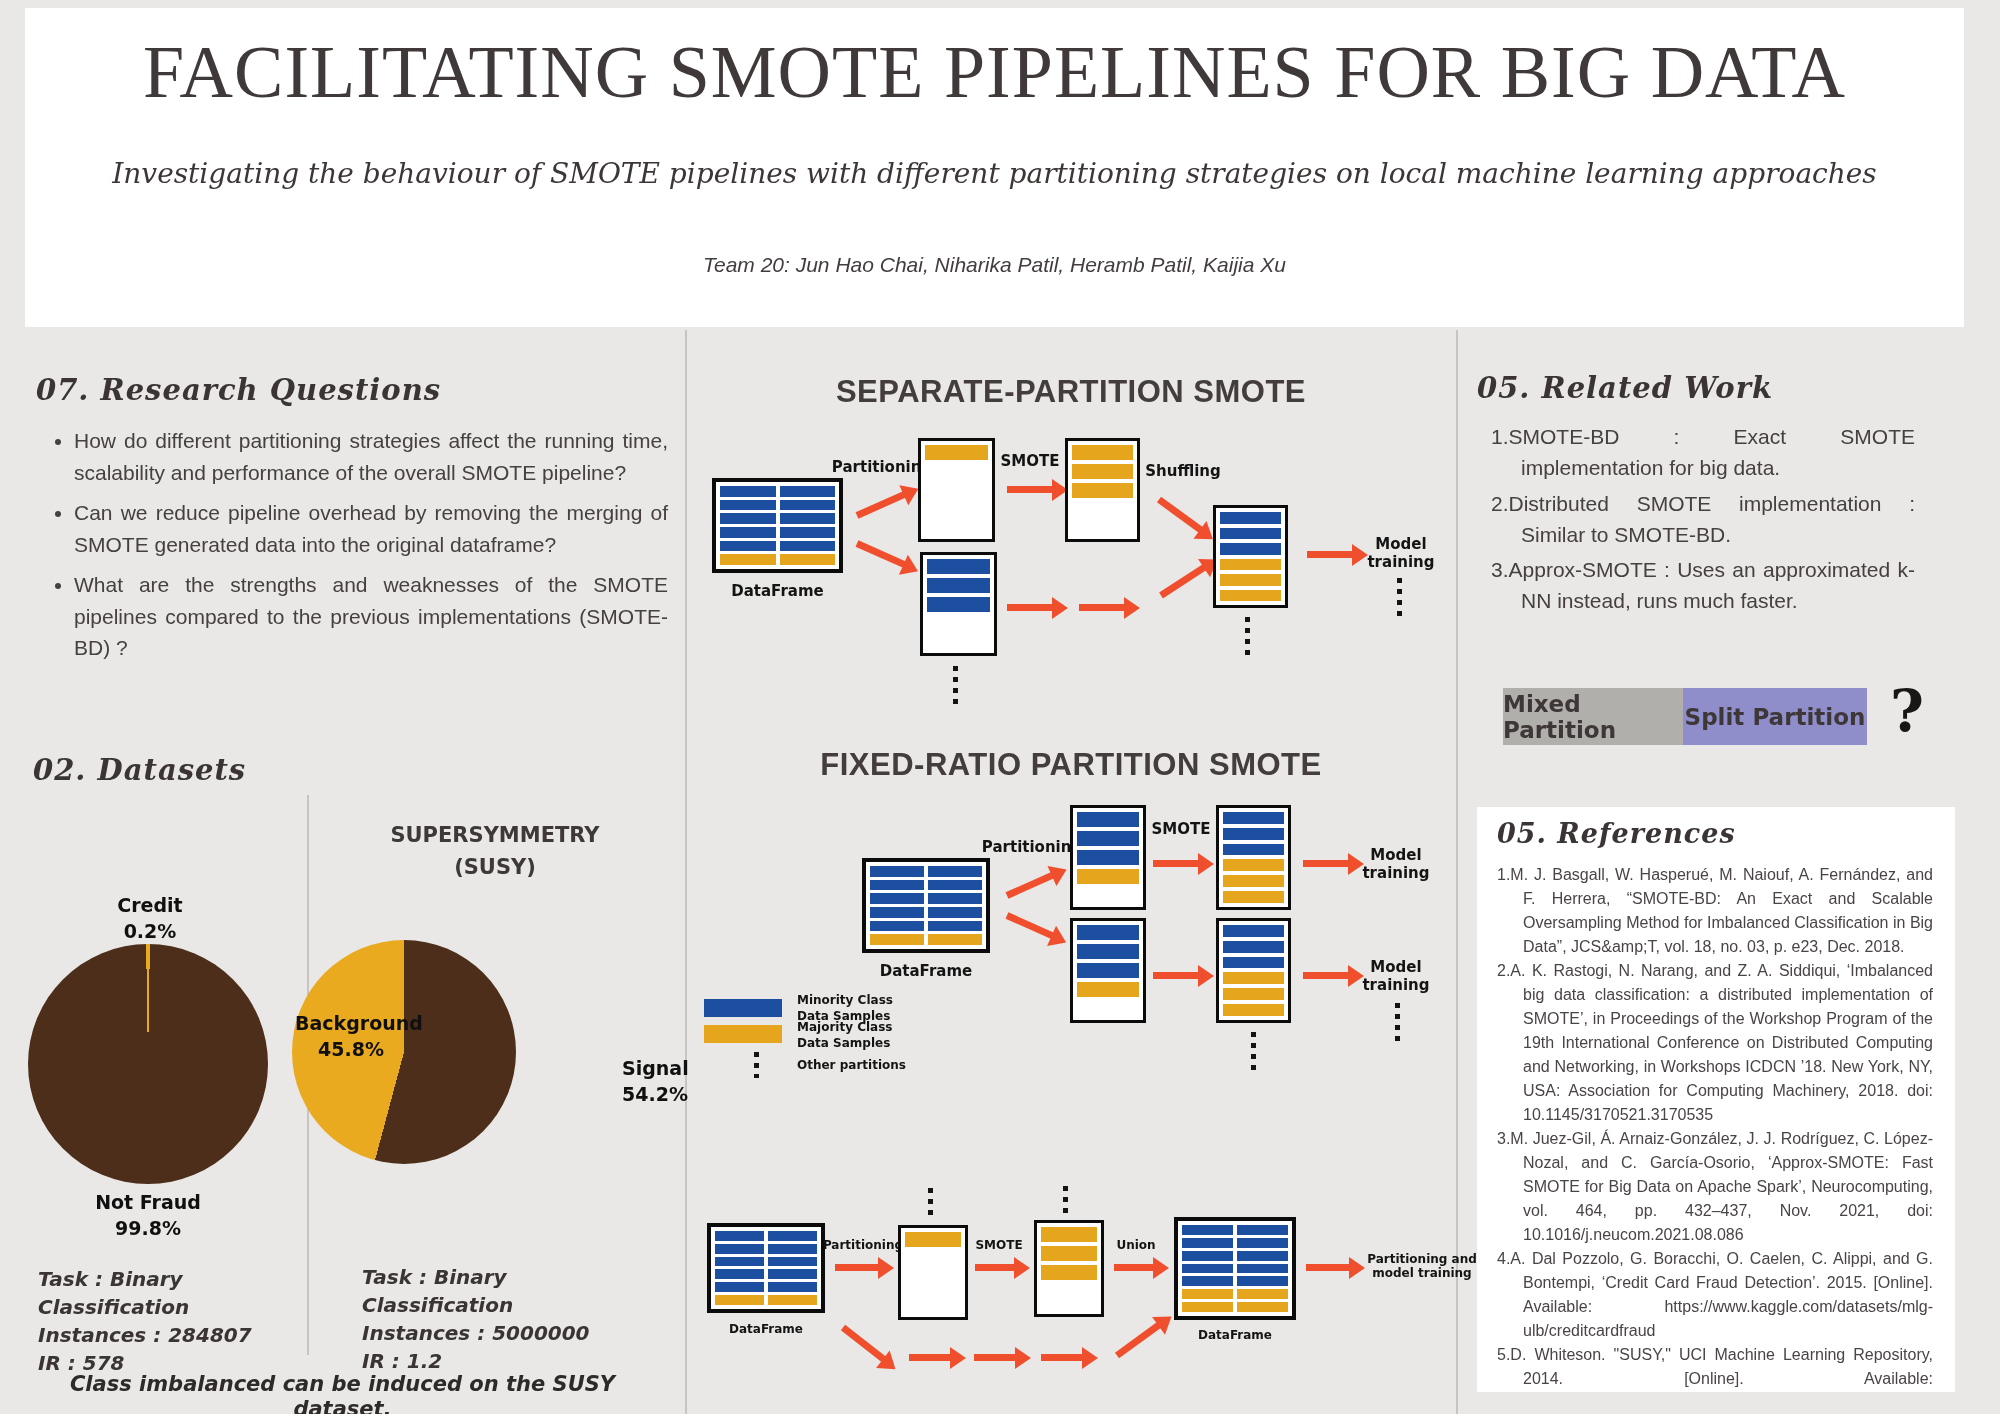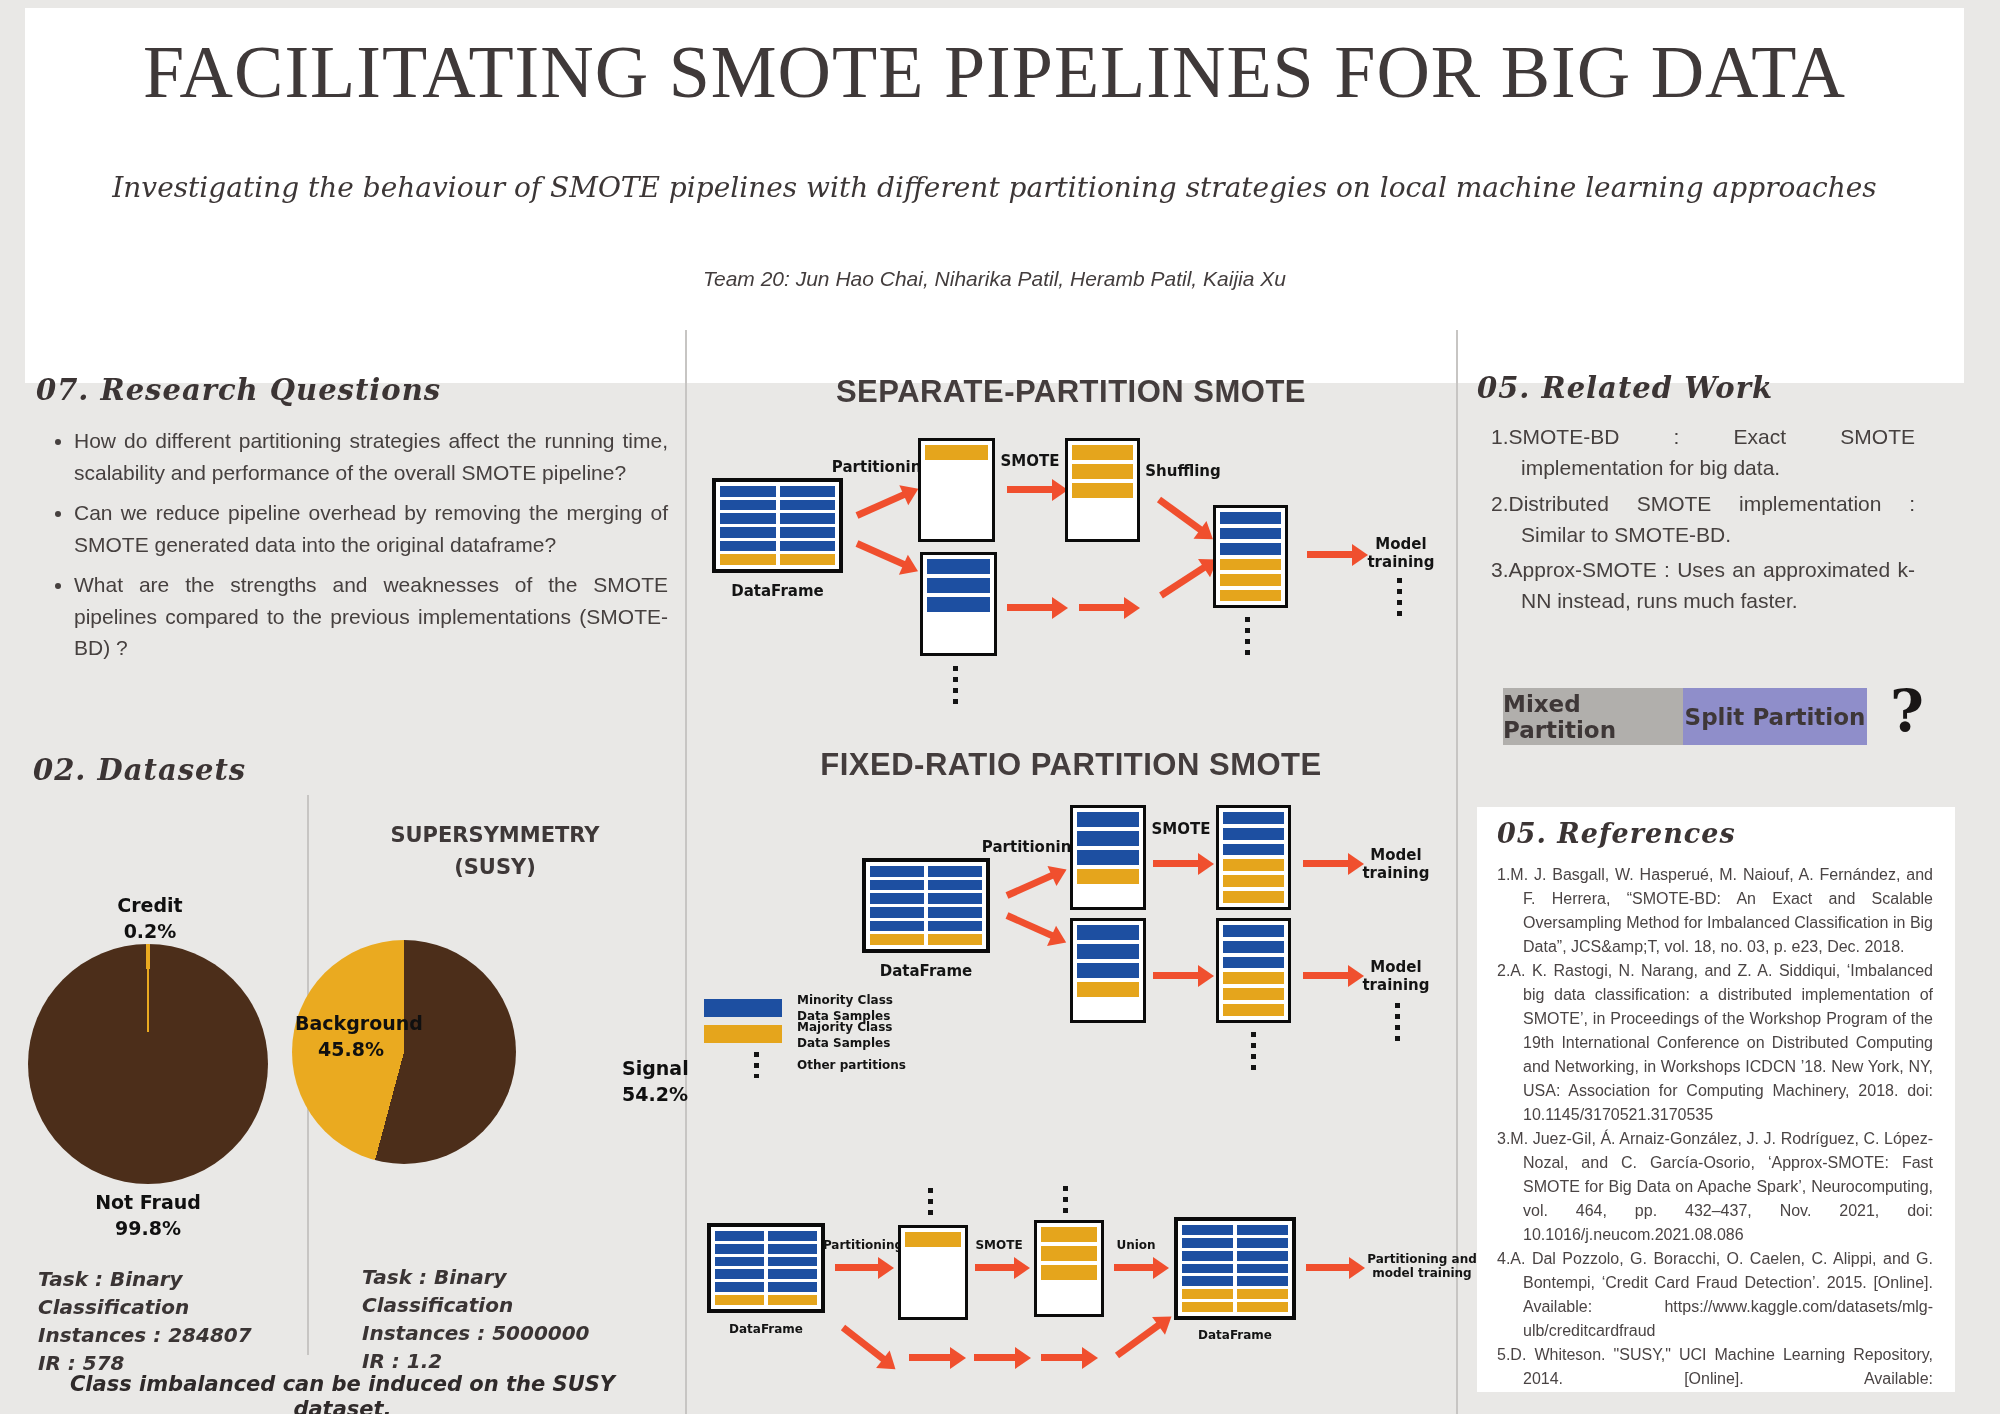--- a/index.html
+++ b/index.html
@@ -1,23 +1,23 @@
 <!DOCTYPE html>
 <html style="--bg: #e9e8e6; --blue: #1d4fa1; --gold: #e5a51c; --arrow: #f04f2e; --brown: #4c2e1a; --pie-gold: #eaaa20; --btn-gray: #b1afac; --btn-purple: #8f8eca;"><head>
 <meta charset="utf-8">
 <style>
   *{box-sizing:border-box;margin:0;padding:0}
   html,body{width:2000px;background:#e9e8e6}
   .poster{position:relative;width:2000px;height:1414px;background:var(--bg,#e9e8e6);
     font-family:"Liberation Sans",sans-serif;overflow:hidden}
   
-  .hdr{position:absolute;left:25px;top:8px;right:36px;height:375px;background:#fff;text-align:center}
+  .hdr{position:absolute;left:25px;top:8px;right:36px;height:319px;background:#fff;text-align:center}
   .hdr .title{margin-top:26px;font:400 74px/1.05 "Liberation Serif",serif;letter-spacing:1px;
     color:#3f3939;white-space:nowrap}
-  .hdr .subtitle{margin-top:59px;font:italic 400 28px/1.2 "DejaVu Serif",serif;color:#3c3636}
+  .hdr .subtitle{margin-top:45px;font:italic 400 28px/1.2 "DejaVu Serif",serif;color:#3c3636}
   .hdr .team{margin-top:62px;font:italic 500 21px/1.2 "Liberation Sans",sans-serif;color:#433d3d}
   
   .vsep{position:absolute;top:330px;width:2px;height:1084px;background:#c7c5c3}
   .col{position:absolute;top:330px;height:1084px}
   .col-left{left:0;width:685px}
   .col-mid{left:685px;width:772px}
   .col-right{left:1455px;width:545px}
   .abs{position:absolute}
   
   .sh{font:italic 700 29px/1.1 "DejaVu Serif",serif;color:#3b3434;letter-spacing:1px}

